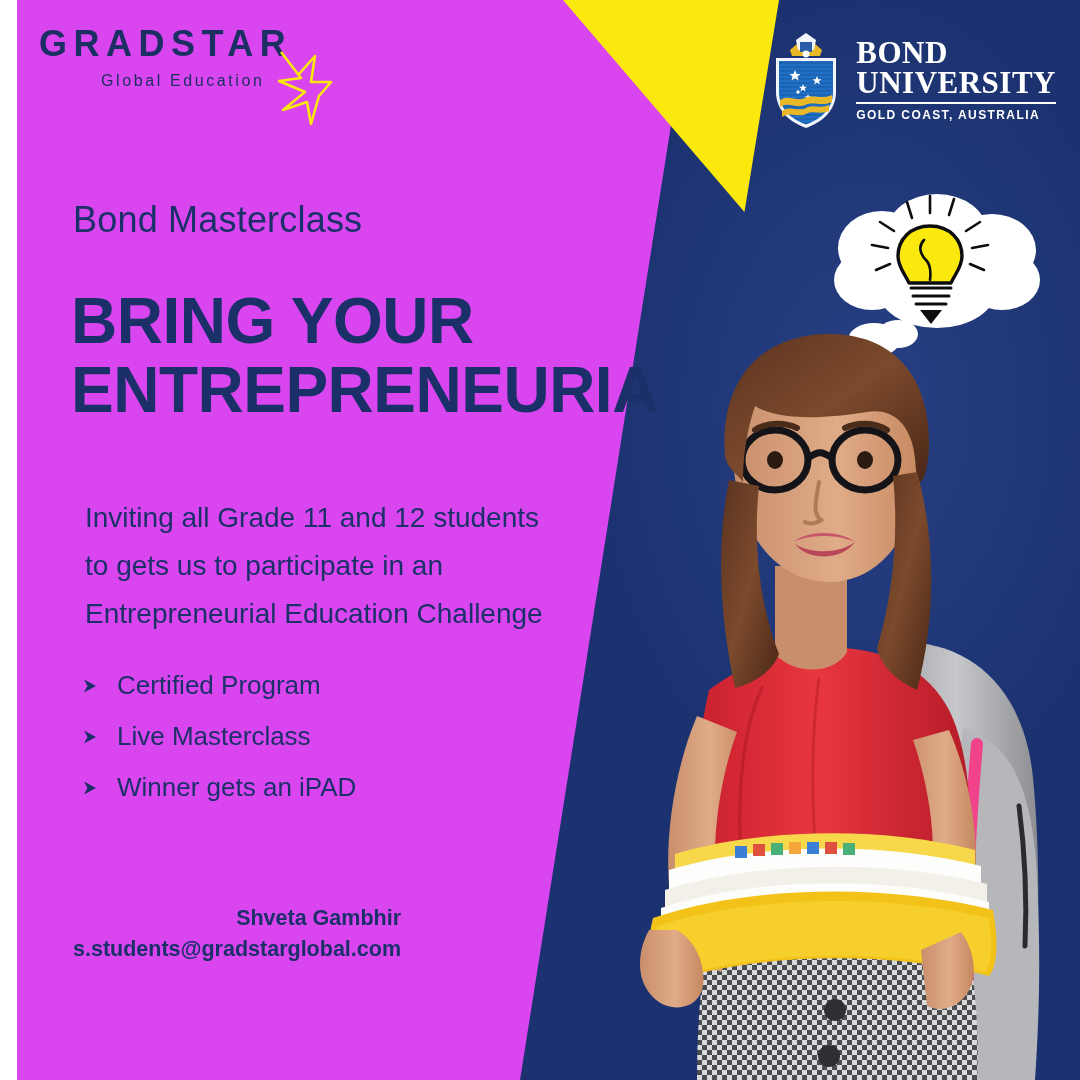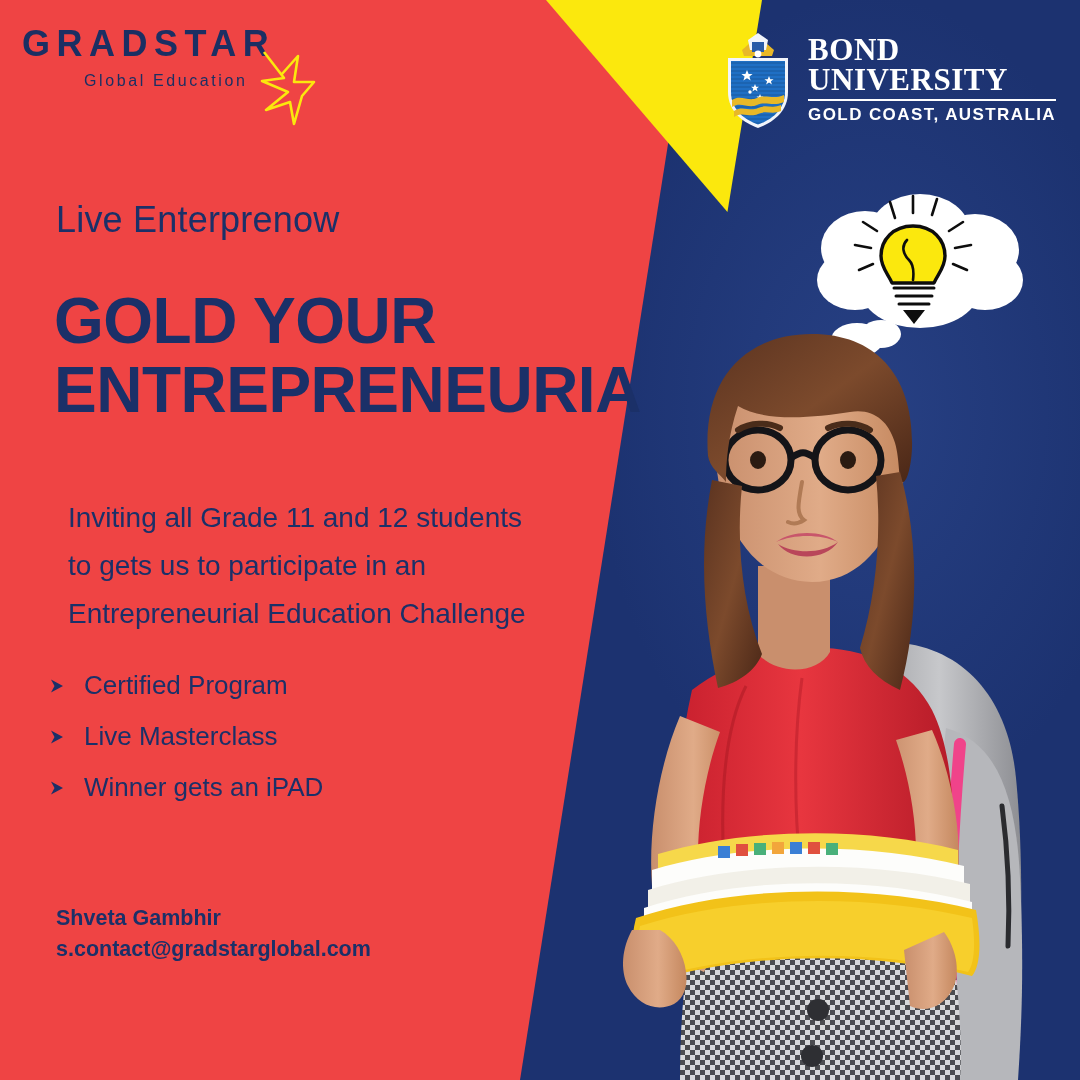--- a/index.html
+++ b/index.html
@@ -2,21 +2,21 @@
 <html><head>
 <meta charset="utf-8">
 <style>
   html,body{margin:0;padding:0;}
   body{
     width:1080px;height:1080px;overflow:hidden;
     background:#ffffff;
     font-family:"Liberation Sans", sans-serif;
     position:relative;
   }
-  .poster{position:absolute;inset:0;background:#ef4444;overflow:hidden;}
+  .poster{position:absolute;inset:0;background:#d946ef;overflow:hidden;margin-left:17px;}
 
   
   .navy-panel{
     position:absolute;top:0;right:0;width:560px;height:1080px;
     background:#1c3270;
     clip-path:polygon(100% 0, 100% 100%, 0% 100%, 30.5% 0%);
   }
   .navy-sheen{
     position:absolute;top:0;right:0;width:560px;height:1080px;
     background:radial-gradient(ellipse 70% 55% at 62% 38%, rgba(48,76,148,.55) 0%, rgba(28,50,112,0) 70%);
@@ -44,53 +44,53 @@
   
   .bond-logo{position:absolute;right:24px;top:28px;height:104px;display:flex;align-items:center;gap:14px;}
   .bond-crest{width:72px;height:100px;flex:none;}
   .bond-words{color:#ffffff;}
   .bond-name{
     font-family:"Liberation Serif", serif;
     font-weight:700;font-size:31px;line-height:.95;letter-spacing:.5px;
   }
   .bond-rule{height:2px;background:#ffffff;margin:5px 0 4px;}
   .bond-sub{
-    font-size:17px;font-weight:700;letter-spacing:1.4px;text-align:center;
+    font-size:12px;font-weight:700;letter-spacing:1.4px;text-align:left;
     font-family:"Liberation Sans", sans-serif;
   }
 
   
   .eyebrow{
     position:absolute;left:56px;top:199px;
     font-size:36px;color:#1b3068;font-weight:400;letter-spacing:.2px;
   }
   .headline{
     position:absolute;left:54px;top:287px;width:620px;
     font-size:64px;font-weight:700;color:#1b3068;
     line-height:1.08;letter-spacing:-.5px;
   }
   .headline .l2{display:block;}
   .lede{
     position:absolute;left:68px;top:494px;width:540px;
     font-size:28px;color:#1b3068;line-height:1.72;font-weight:400;
   }
   .lede span{display:block;}
 
-  .bullets{position:absolute;left:48px;top:670px;width:460px;}
+  .bullets{position:absolute;left:64px;top:670px;width:460px;}
   .bullet{display:flex;align-items:center;gap:18px;margin-bottom:20px;}
   .bullet-icon{width:18px;height:18px;flex:none;display:block;}
   .bullet-text{font-size:26px;color:#1b3068;font-weight:400;}
 
   .contact-lead{
     position:absolute;left:56px;top:849px;
     font-size:21px;color:#1b3068;font-weight:400;
   }
   .contact-block{
     position:absolute;left:56px;top:903px;
-    font-size:21.5px;color:#1b3068;font-weight:700;line-height:1.42;
+    font-size:21.5px;color:#1b3068;font-weight:700;line-height:1.42;text-align:right;
   }
   .contact-block span{display:block;}
 
   
   .thought{position:absolute;left:795px;top:188px;width:250px;height:200px;}
   .photo{position:absolute;left:540px;top:330px;width:540px;height:750px;}
 </style>
 </head>
 <body>
 
@@ -135,24 +135,24 @@
       </g>
     </svg>
     <div class="bond-words">
       <div class="bond-name">BOND</div>
       <div class="bond-name">UNIVERSITY</div>
       <div class="bond-rule"></div>
       <div class="bond-sub">GOLD COAST, AUSTRALIA</div>
     </div>
   </div>
 
-  <div class="eyebrow">Live Enterprenow</div>
+  <div class="eyebrow">Bond Masterclass</div>
 
   <div class="headline">
-    <span class="l1">GOLD YOUR</span>
+    <span class="l1">BRING YOUR</span>
     <span class="l2">ENTREPRENEURIA</span>
   </div>
 
   <div class="lede">
     <span>Inviting all Grade 11 and 12 students</span>
     <span>to gets us to participate in an</span>
     <span>Entrepreneurial Education Challenge</span>
   </div>
 
   <div class="bullets">
@@ -171,21 +171,21 @@
     <div class="bullet">
       <svg class="bullet-icon" viewBox="0 0 18 18">
         <polygon points="3,2.5 15,9 3,15.5 6.5,9" fill="#1b3068"></polygon>
       </svg>
       <span class="bullet-text">Winner gets an iPAD</span>
     </div>
   </div>
 
   <div class="contact-block">
     <span>Shveta Gambhir</span>
-    <span>s.contact@gradstarglobal.com</span>
+    <span>s.students@gradstarglobal.com</span>
   </div>
 
   <svg class="thought" viewBox="0 0 250 200">
     <g fill="#ffffff">
       <ellipse cx="70" cy="60" rx="44" ry="37"></ellipse>
       <ellipse cx="125" cy="44" rx="50" ry="38"></ellipse>
       <ellipse cx="180" cy="62" rx="44" ry="36"></ellipse>
       <ellipse cx="60" cy="92" rx="38" ry="30"></ellipse>
       <ellipse cx="125" cy="100" rx="60" ry="40"></ellipse>
       <ellipse cx="190" cy="92" rx="38" ry="30"></ellipse>

